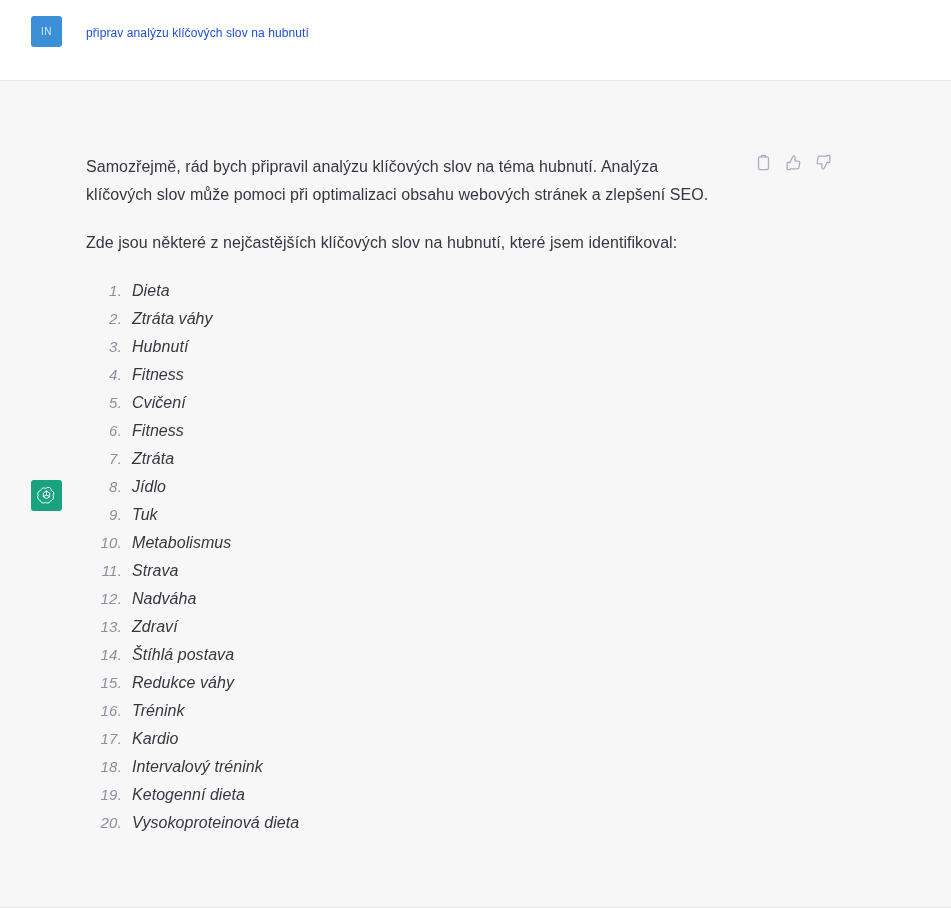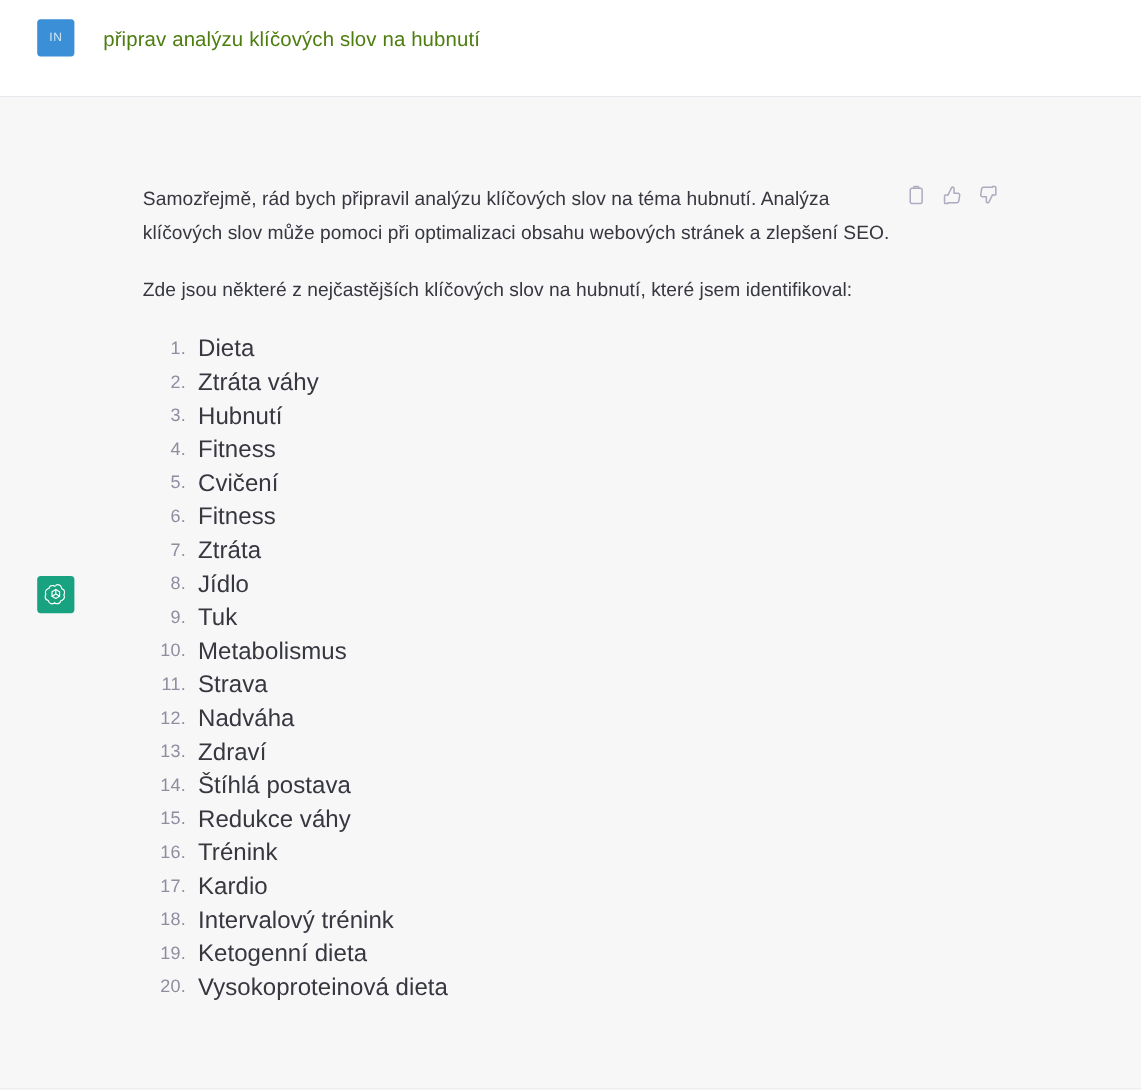--- a/index.html
+++ b/index.html
@@ -26,21 +26,20 @@
   .msg-row.user {
     background: #ffffff;
     border-bottom: 1px solid #e7e8ec;
     min-height: 81px;
   }
   .msg-row.assistant {
     background: #f7f7f8;
     border-bottom: 1px solid #e7e8ec;
     min-height: 827px;
     padding-top: 19px;
-    gap: 33px;
   }
 
   
   .avatar-cell {
     width: 86px;
     flex: 0 0 86px;
     display: flex;
     justify-content: flex-start;
     padding-left: 31px;
     padding-top: 1px;
@@ -71,23 +70,23 @@
 
   
   .content {
     flex: 1 1 auto;
     padding-right: 30px;
     position: relative;
     min-width: 0;
   }
 
   .user-text {
-    font-size: 17px;
+    font-size: 12px;
     line-height: 24px;
-    color: #4d7c0f;
+    color: #1d4ed8;
     letter-spacing: 0.1px;
     padding-top: 4px;
     max-width: 640px;
   }
 
   .bot-body {
     font-size: 16px;
     line-height: 28px;
     color: #36373f;
     letter-spacing: 0.05px;
@@ -108,24 +107,25 @@
     padding: 0;
     list-style: none;
     counter-reset: kw;
   }
   ol.keyword-list li {
     counter-increment: kw;
     position: relative;
     height: 28px;
     line-height: 28px;
     padding-left: 46px;
-    font-size: 20px;
+    font-size: 16px;
     color: #36373f;
     letter-spacing: 0.05px;
     white-space: nowrap;
+    font-style: italic;
   }
   ol.keyword-list li::before {
     content: counter(kw) ".";
     position: absolute;
     left: 0;
     width: 36px;
     text-align: right;
     color: #8e8ea0;
     font-size: 15px;
     letter-spacing: 0.2px;

